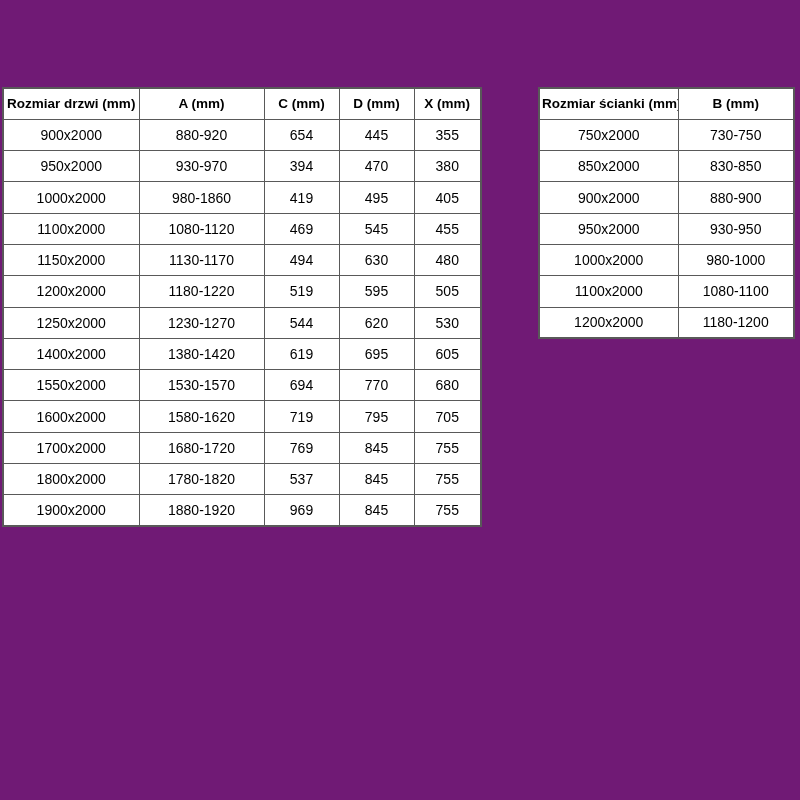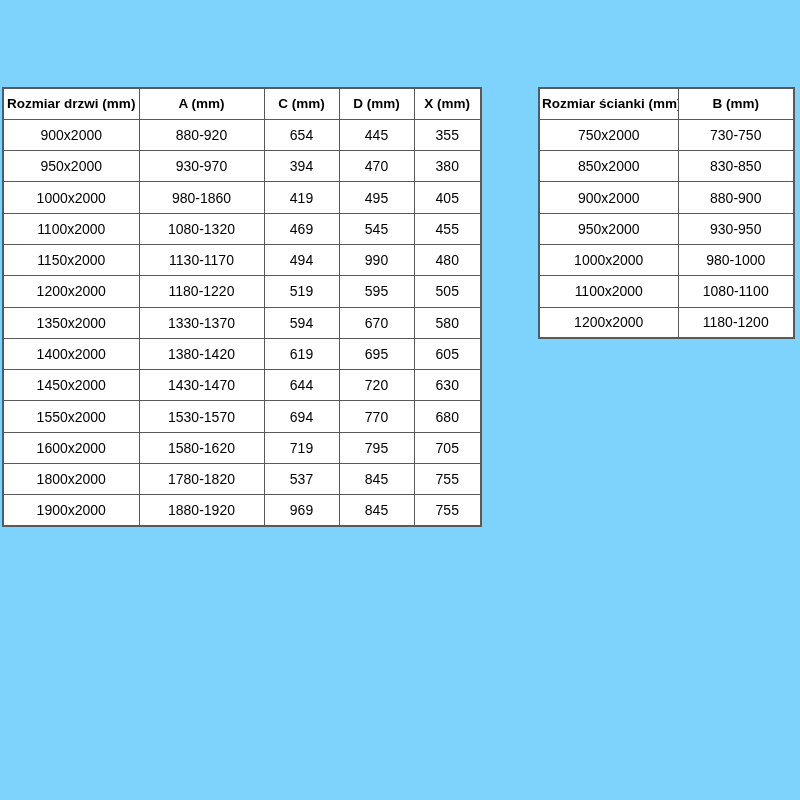--- a/index.html
+++ b/index.html
@@ -9,21 +9,21 @@
   body {
     width: 800px;
     height: 800px;
     position: relative;
     background: #ffffff;
     font-family: "Liberation Sans", sans-serif;
   }
   .canvas {
     position: absolute;
     inset: 0;
-    background: #7dd3fc;
+    background: #701a75;
   }
   table.dim-table {
     position: absolute;
     border-collapse: collapse;
     table-layout: fixed;
     border: 2px solid #595959;
     background: #ffffff;
   }
   table.dim-table tr {
     height: 31.3px;
@@ -84,73 +84,73 @@
         </tr>
         <tr>
           <td>1000x2000</td>
           <td>980-1860</td>
           <td>419</td>
           <td>495</td>
           <td>405</td>
         </tr>
         <tr>
           <td>1100x2000</td>
-          <td>1080-1320</td>
+          <td>1080-1120</td>
           <td>469</td>
           <td>545</td>
           <td>455</td>
         </tr>
         <tr>
           <td>1150x2000</td>
           <td>1130-1170</td>
           <td>494</td>
-          <td>990</td>
+          <td>630</td>
           <td>480</td>
         </tr>
         <tr>
           <td>1200x2000</td>
           <td>1180-1220</td>
           <td>519</td>
           <td>595</td>
           <td>505</td>
         </tr>
         <tr>
-          <td>1350x2000</td>
-          <td>1330-1370</td>
-          <td>594</td>
-          <td>670</td>
-          <td>580</td>
+          <td>1250x2000</td>
+          <td>1230-1270</td>
+          <td>544</td>
+          <td>620</td>
+          <td>530</td>
         </tr>
         <tr>
           <td>1400x2000</td>
           <td>1380-1420</td>
           <td>619</td>
           <td>695</td>
           <td>605</td>
         </tr>
         <tr>
-          <td>1450x2000</td>
-          <td>1430-1470</td>
-          <td>644</td>
-          <td>720</td>
-          <td>630</td>
-        </tr>
-        <tr>
           <td>1550x2000</td>
           <td>1530-1570</td>
           <td>694</td>
           <td>770</td>
           <td>680</td>
         </tr>
         <tr>
           <td>1600x2000</td>
           <td>1580-1620</td>
           <td>719</td>
           <td>795</td>
           <td>705</td>
+        </tr>
+        <tr>
+          <td>1700x2000</td>
+          <td>1680-1720</td>
+          <td>769</td>
+          <td>845</td>
+          <td>755</td>
         </tr>
         <tr>
           <td>1800x2000</td>
           <td>1780-1820</td>
           <td>537</td>
           <td>845</td>
           <td>755</td>
         </tr>
         <tr>
           <td>1900x2000</td>

